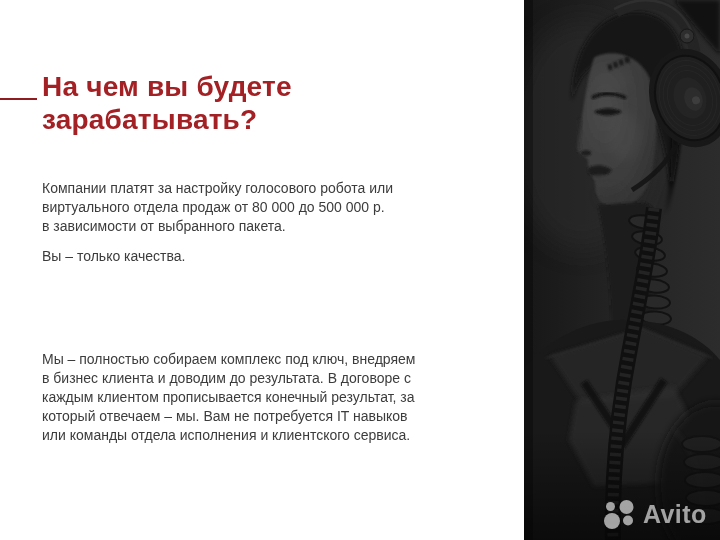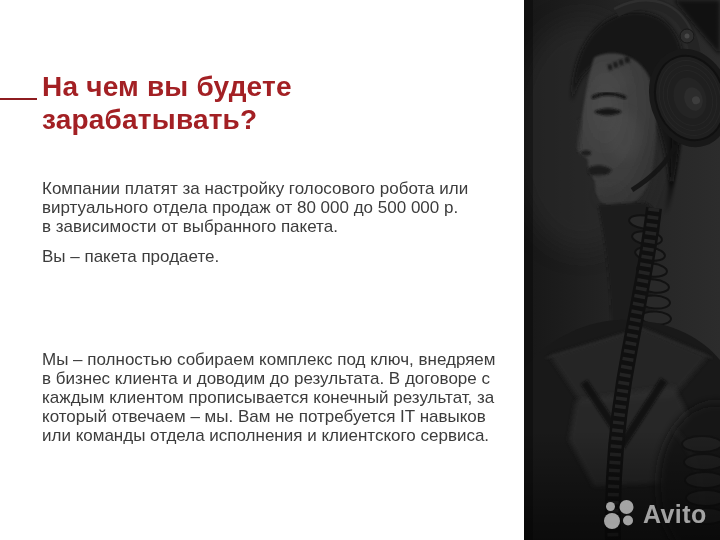--- a/index.html
+++ b/index.html
@@ -31,21 +31,21 @@
     letter-spacing: .2px;
     color: #a32024;
     white-space: pre-line;
   }
   .text-block {
     position: absolute;
     left: 42px;
     width: 465px;
     margin: 0;
     color: #3c3c3c;
-    font-size: 17px;
+    font-size: 14px;
     line-height: 19px;
     white-space: pre-line;
   }
   .p1 { top: 179px; }
   .p2 { top: 247px; }
   .p3 { top: 280px; }
   .p4 { top: 350px; }
   .image-panel {
     position: absolute;
     left: 524px;
@@ -77,21 +77,21 @@
 <div class="slide">
 
   <div class="accent-line"></div>
 
   <h1 class="page-title">На чем вы будете
 зарабатывать?</h1>
 
   <p class="text-block p1">Компании платят за настройку голосового робота или
 виртуального отдела продаж от 80 000 до 500 000 р.
 в зависимости от выбранного пакета.</p>
-  <p class="text-block p2">Вы – пакета продаете.</p>
+  <p class="text-block p2">Вы – только качества.</p>
   <p class="text-block p4">Мы – полностью собираем комплекс под ключ, внедряем
 в бизнес клиента и доводим до результата. В договоре с
 каждым клиентом прописывается конечный результат, за
 который отвечаем – мы. Вам не потребуется IT навыков
 или команды отдела исполнения и клиентского сервиса.</p>
 
   <div class="image-panel">
     <svg width="196" height="540" viewBox="0 0 196 540" aria-hidden="true">
       <defs>
         <linearGradient id="bgH" x1="0" y1="0" x2="1" y2="0">

